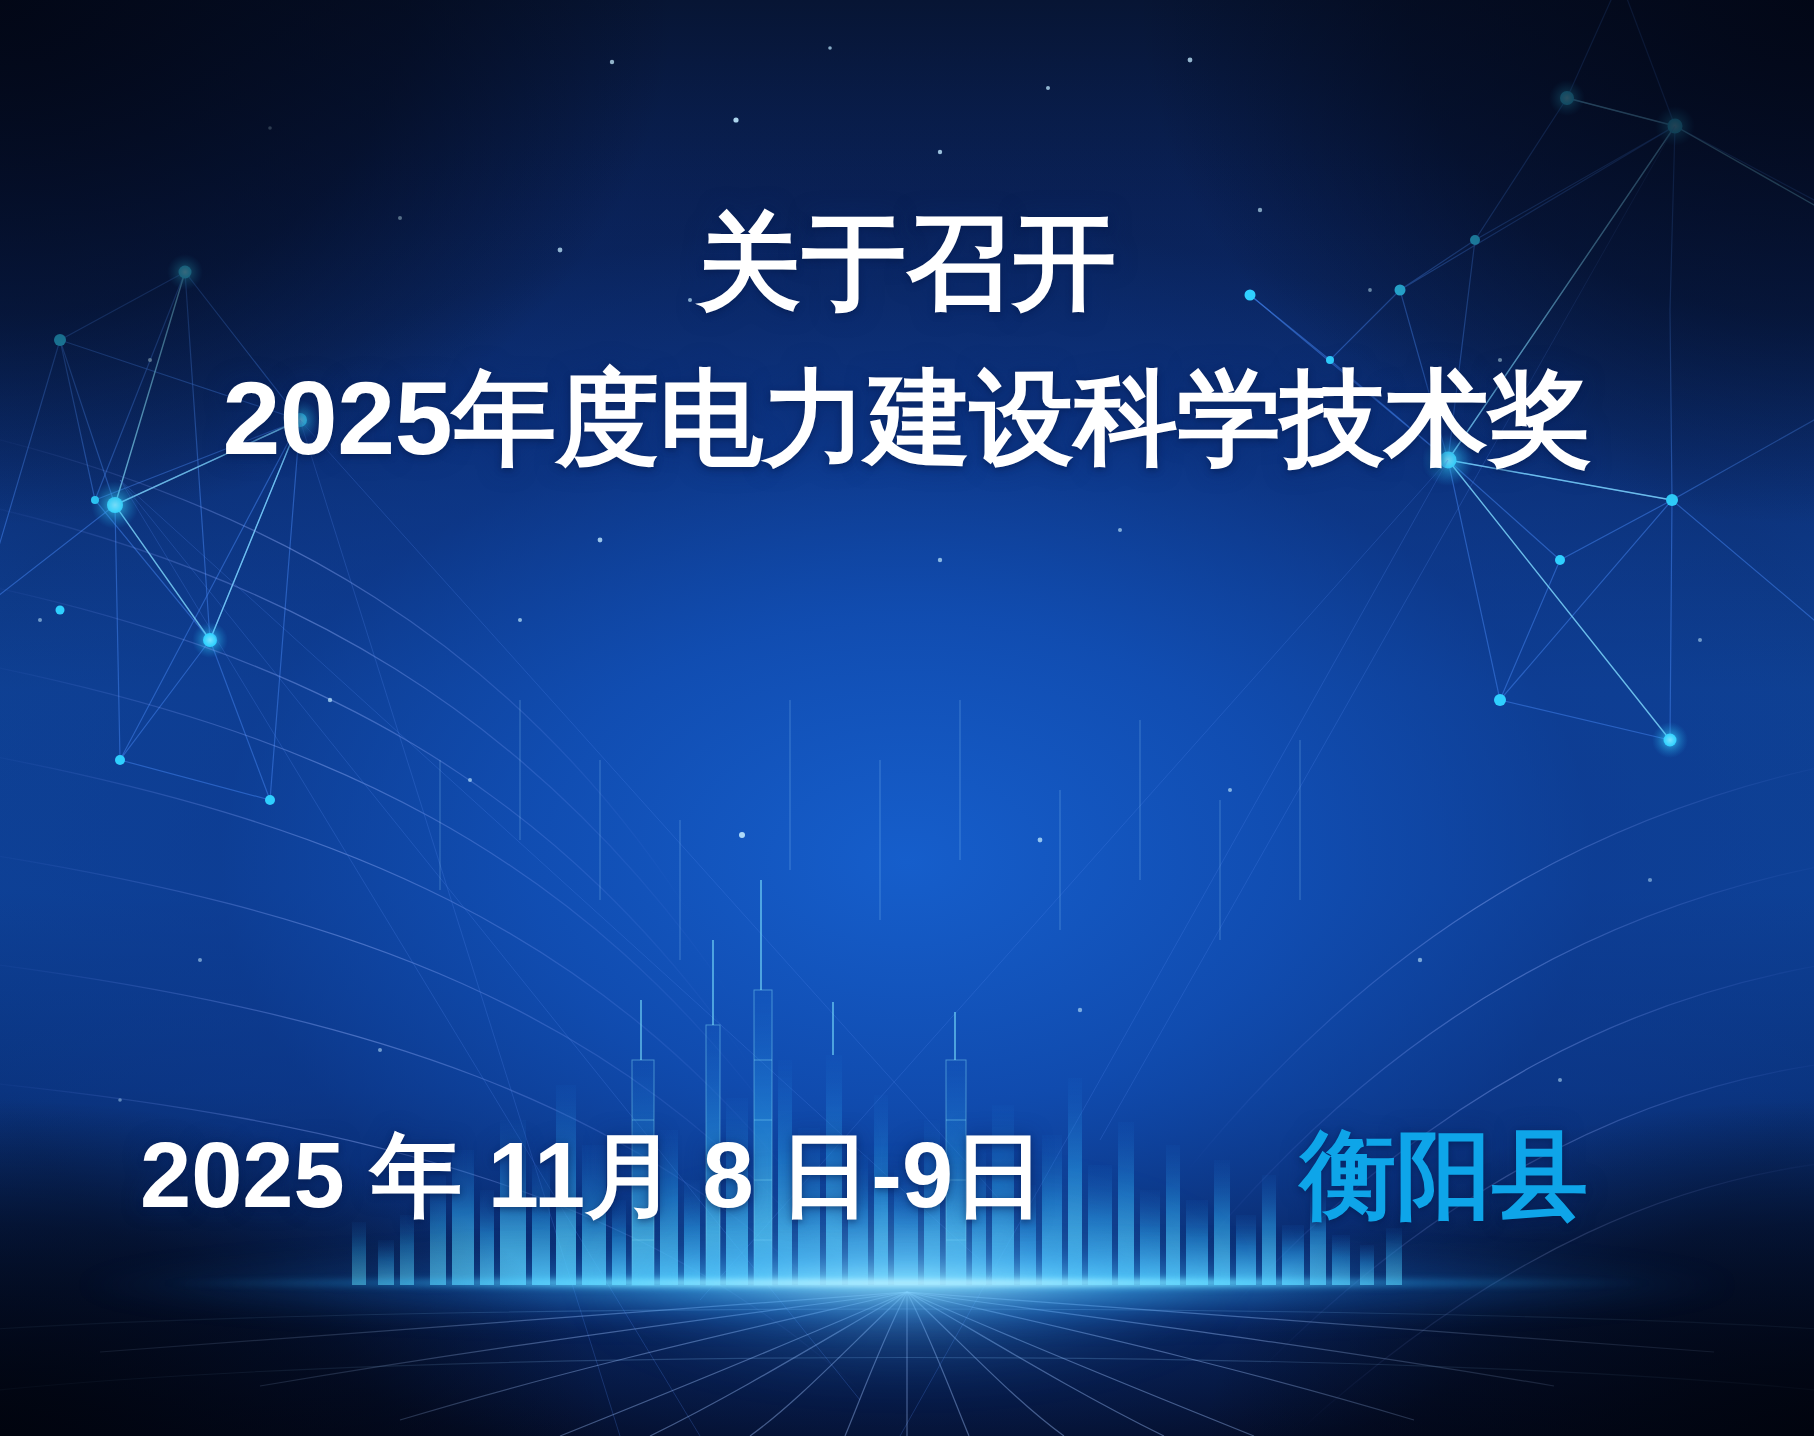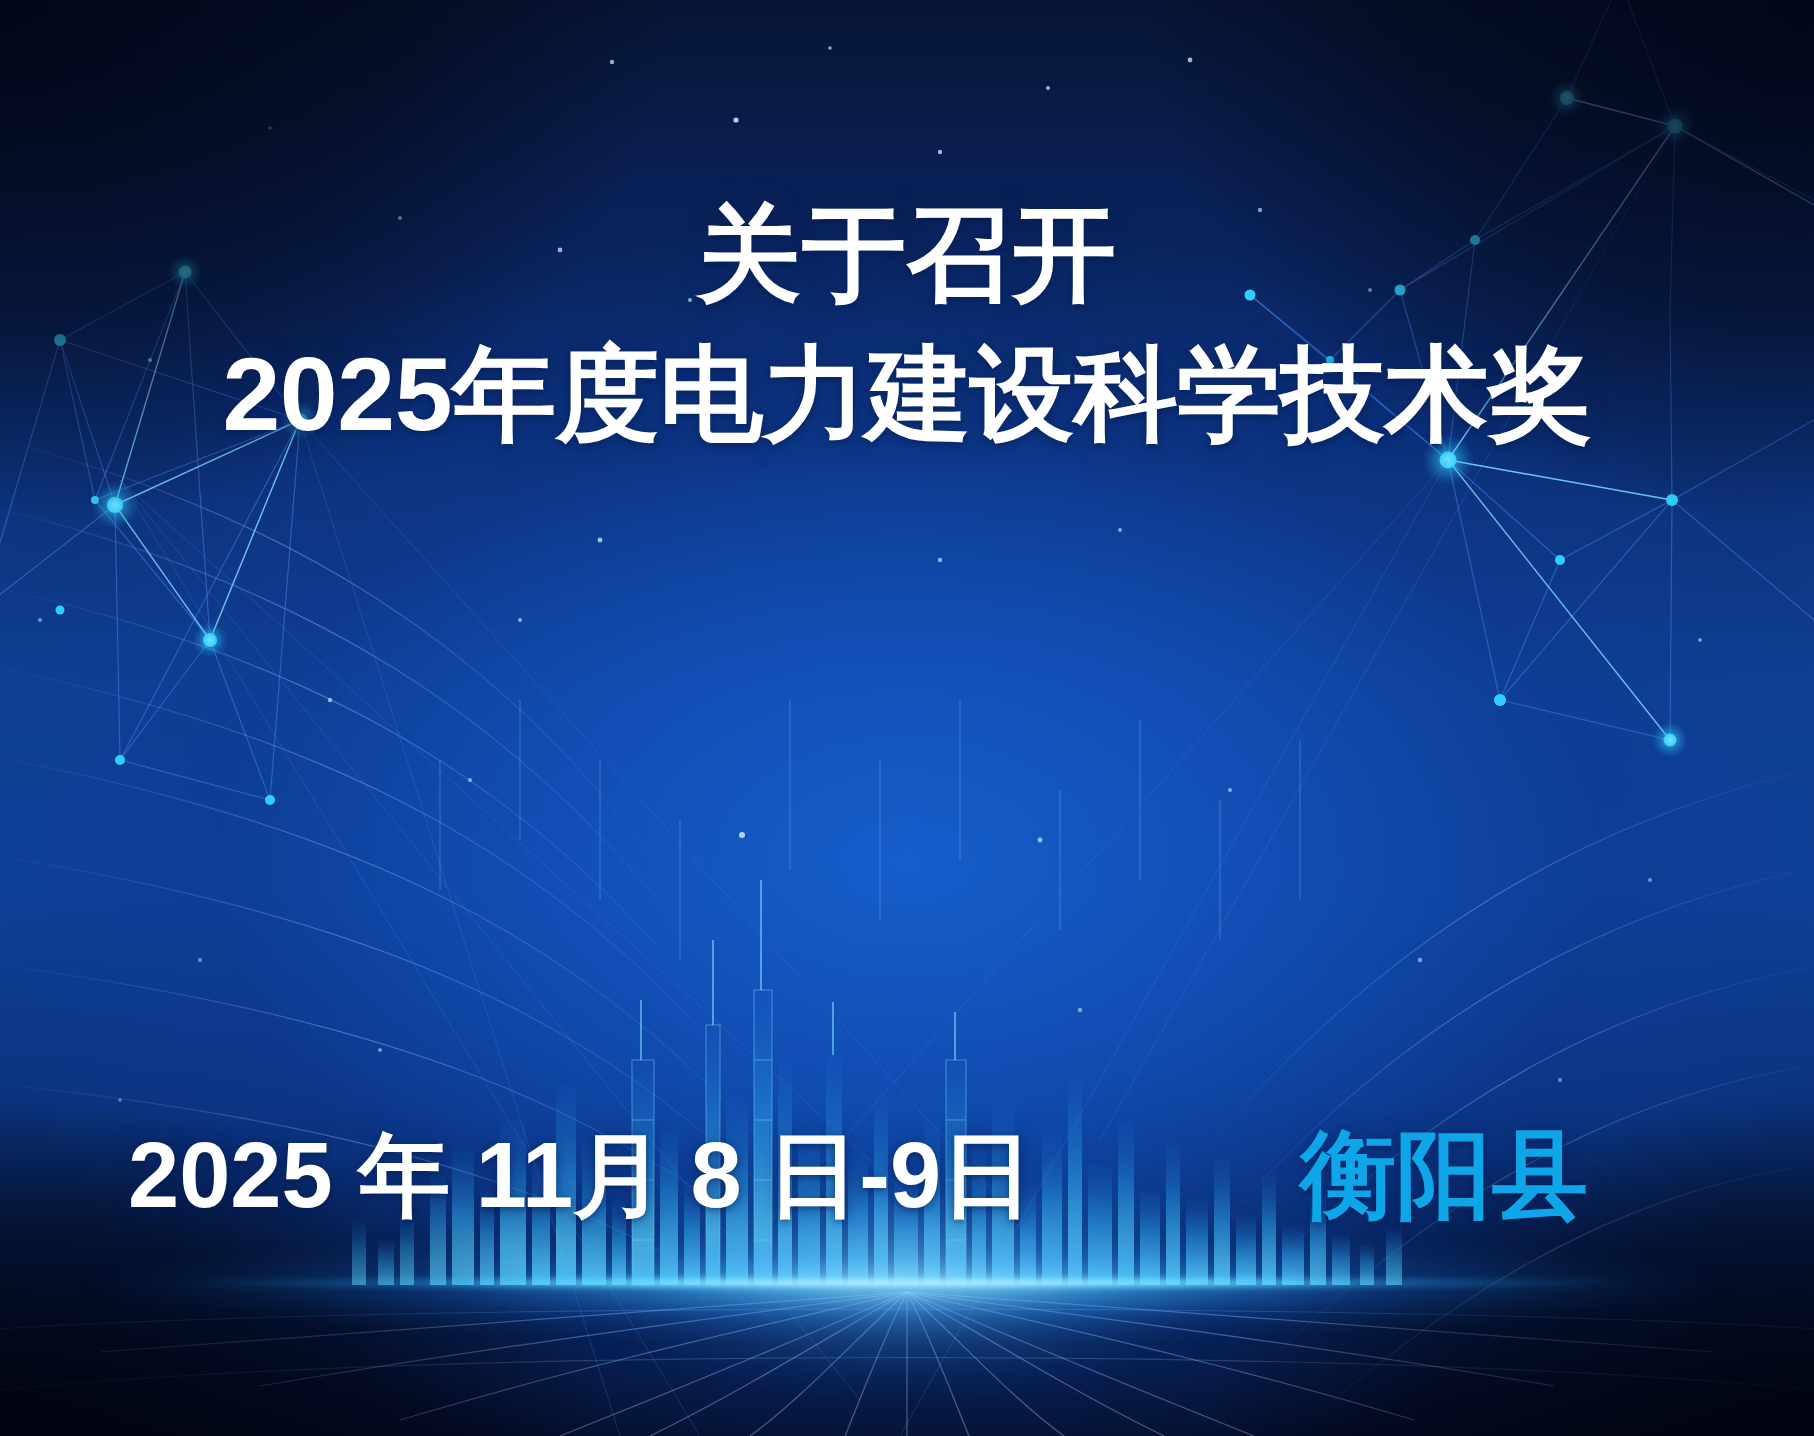--- a/index.html
+++ b/index.html
@@ -77,27 +77,27 @@
     text-align: center;
     z-index: 20;
   }
   .title-line {
     color: #ffffff;
     font-weight: 700;
     letter-spacing: 0.01em;
     text-shadow: 0 0 22px rgba(10,40,110,0.55), 0 2px 6px rgba(0,20,60,0.5);
     white-space: nowrap;
   }
-  .title-1 { font-size: 104px; line-height: 128px; font-family: Liberation Mono, monospace; }
-  .title-2 { font-size: 104px; line-height: 128px; margin-top: 4px; letter-spacing: -0.004em;}
+  .title-1 { font-size: 104px; line-height: 128px; }
+  .title-2 { font-size: 104px; line-height: 128px; margin-top: 28px; letter-spacing: -0.004em;}
   .title-3 { font-size: 104px; line-height: 128px; margin-top: 18px; }
 
   .footer-row {
     position: absolute;
-    left: 0; right: 0;
+    left: 12px; right: 0;
     top: 1120px;
     z-index: 20;
     display: flex;
     align-items: flex-end;
     padding: 0 130px 0 128px;
     box-sizing: border-box;
   }
   .footer-date {
     color: #ffffff;
     font-size: 92px;

